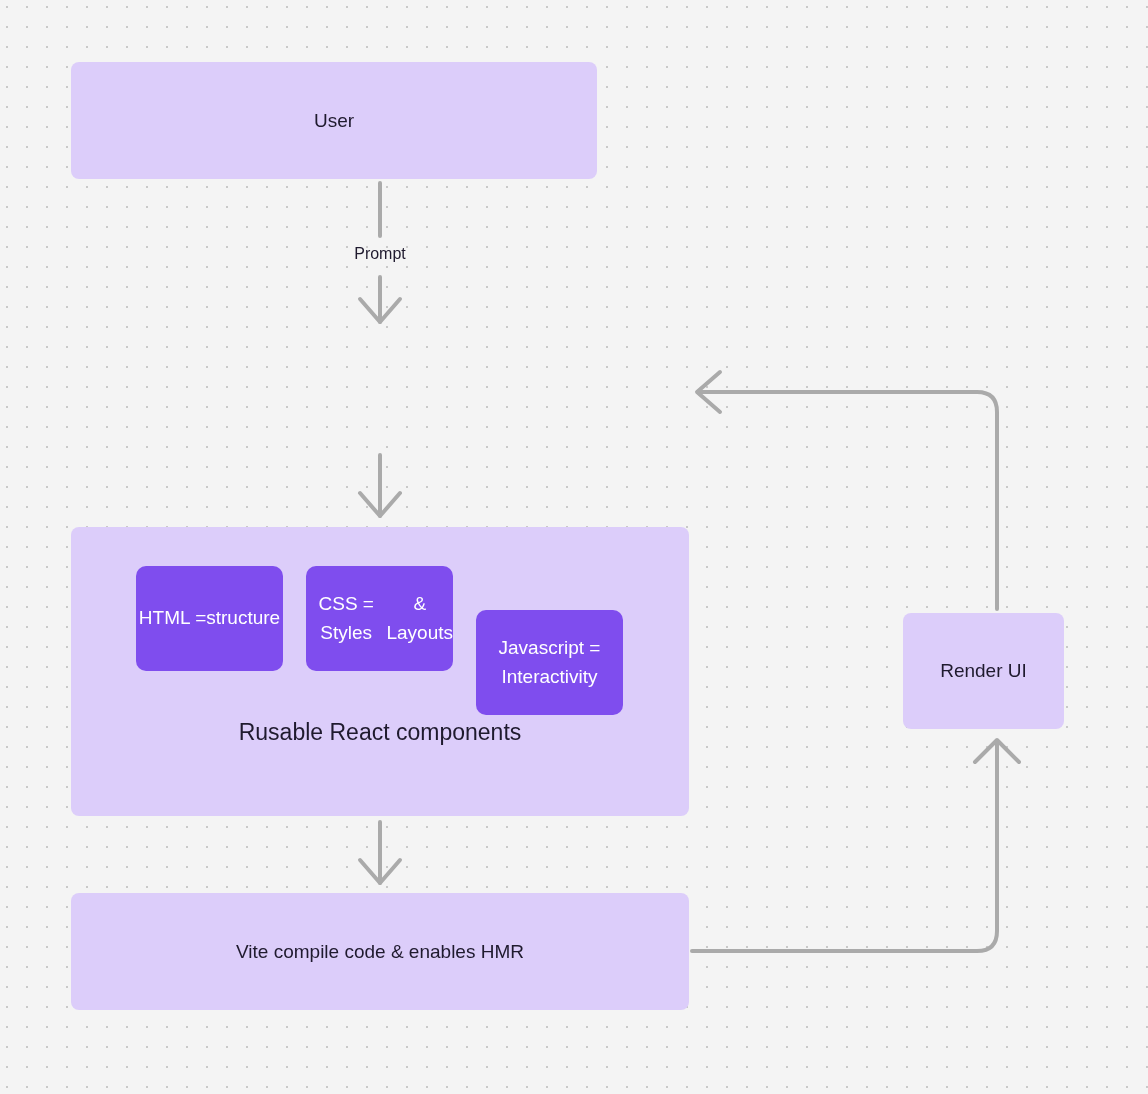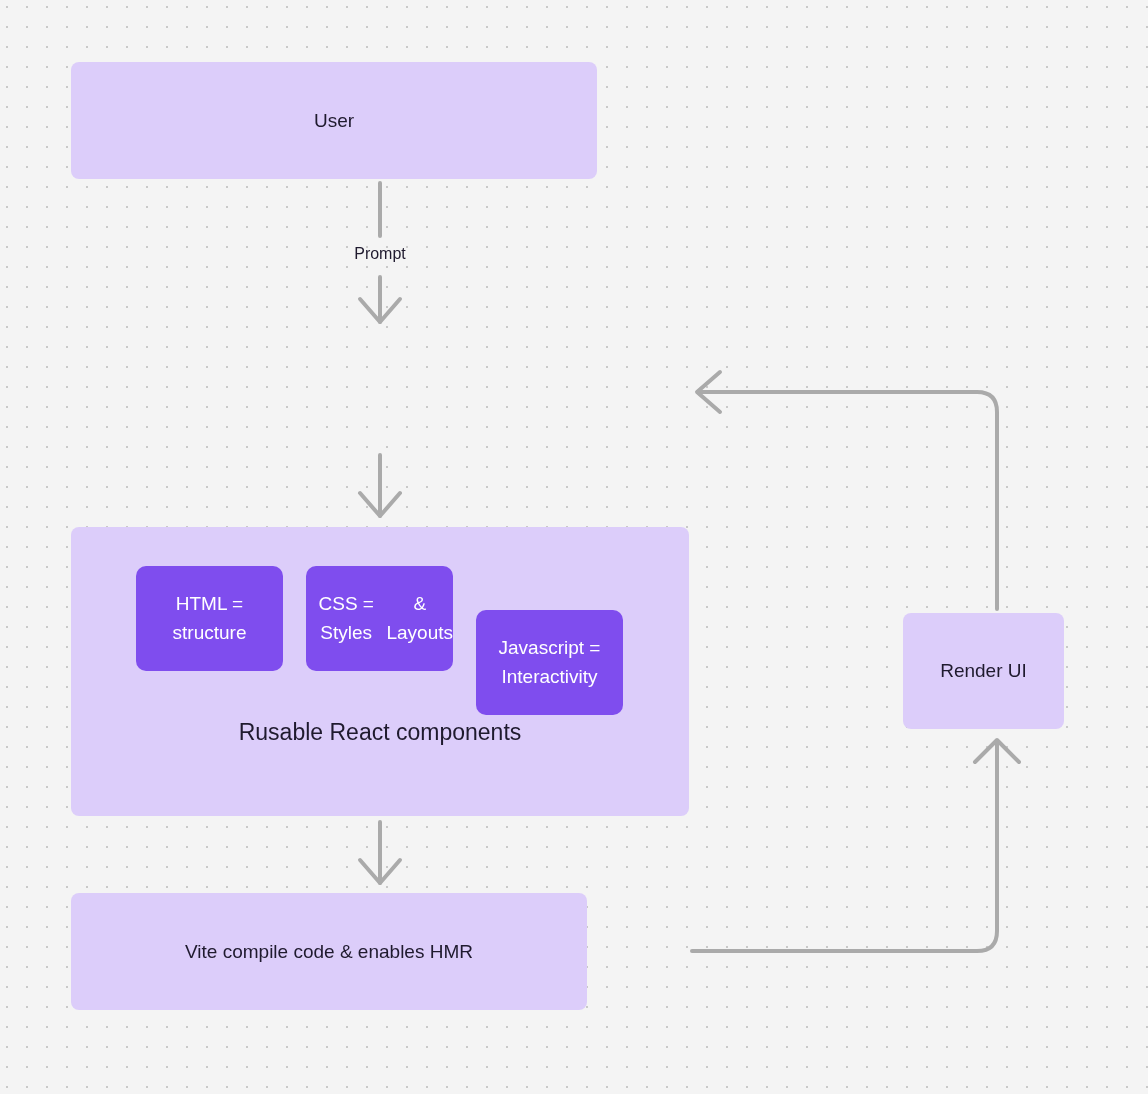--- a/index.html
+++ b/index.html
@@ -117,40 +117,40 @@
   </div>
 
   <div class="edge-label" style="left:330px; top:245px; width:100px;">
     <span>Prompt</span>
   </div>
 
 
   <div class="node node-lilac" style="left:71px; top:527px; width:618px; height:289px; display:block;">
   </div>
 
-  <div class="node node-violet" style="left:136px; top:566px; width:147px; height:105px; flex-direction:column;">
+  <div class="node node-violet" style="left:136px; top:566px; width:147px; height:105px; flex-direction:row;">
     <span>HTML =</span>
     <span>structure</span>
   </div>
 
   <div class="node node-violet" style="left:306px; top:566px; width:147px; height:105px; flex-direction:row;">
     <span>CSS = Styles</span>
     <span>&amp; Layouts</span>
   </div>
 
   <div class="node node-violet" style="left:476px; top:566px; width:147px; height:105px; flex-direction:column;margin-top:44px;">
     <span>Javascript =</span>
     <span>Interactivity</span>
   </div>
 
   <div class="group-label" style="left:71px; top:719px; width:618px;">
     <span>Rusable React components</span>
   </div>
 
-  <div class="node node-lilac" style="left:71px; top:893px; width:516px; height:117px;">
+  <div class="node node-lilac" style="left:71px; top:893px; width:618px; height:117px;">
     <span>Vite compile code &amp; enables HMR</span>
   </div>
 
   <div class="node node-lilac" style="left:903px; top:613px; width:161px; height:116px;">
     <span>Render UI</span>
   </div>
 
 </div>
 
 </body></html>

